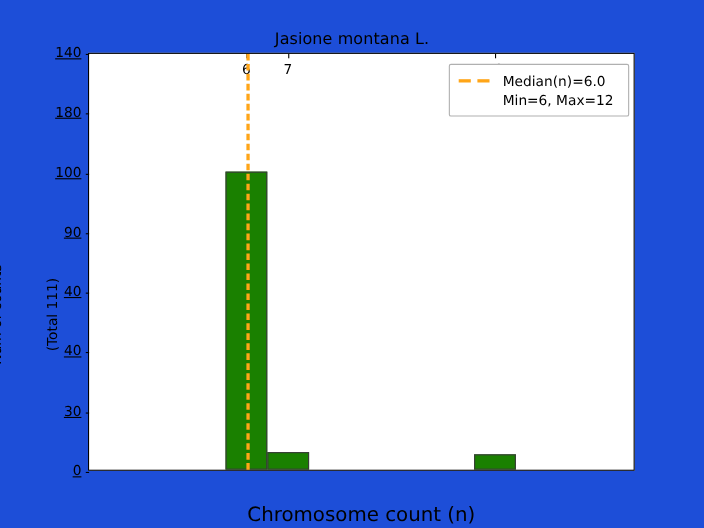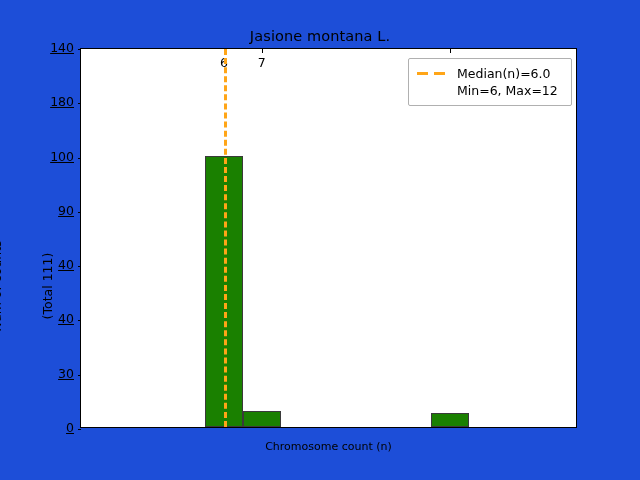--- a/index.html
+++ b/index.html
@@ -107,24 +107,24 @@
     left: 0;
     transform: translateX(-50%);
     font-size: 12.5px;
     color: #000000;
     white-space: nowrap;
   }
 
   #xlabel {
     position: absolute;
     left: 80px;
-    top: 440px;
+    top: 458px;
     width: 497px;
     text-align: center;
-    font-size: 11px;
+    font-size: 18px;
     color: #000000;
   }
 
   #ylabel-wrap {
     position: absolute;
     left: 0px;
     top: 0px;
     width: 34px;
     height: 480px;
   }

